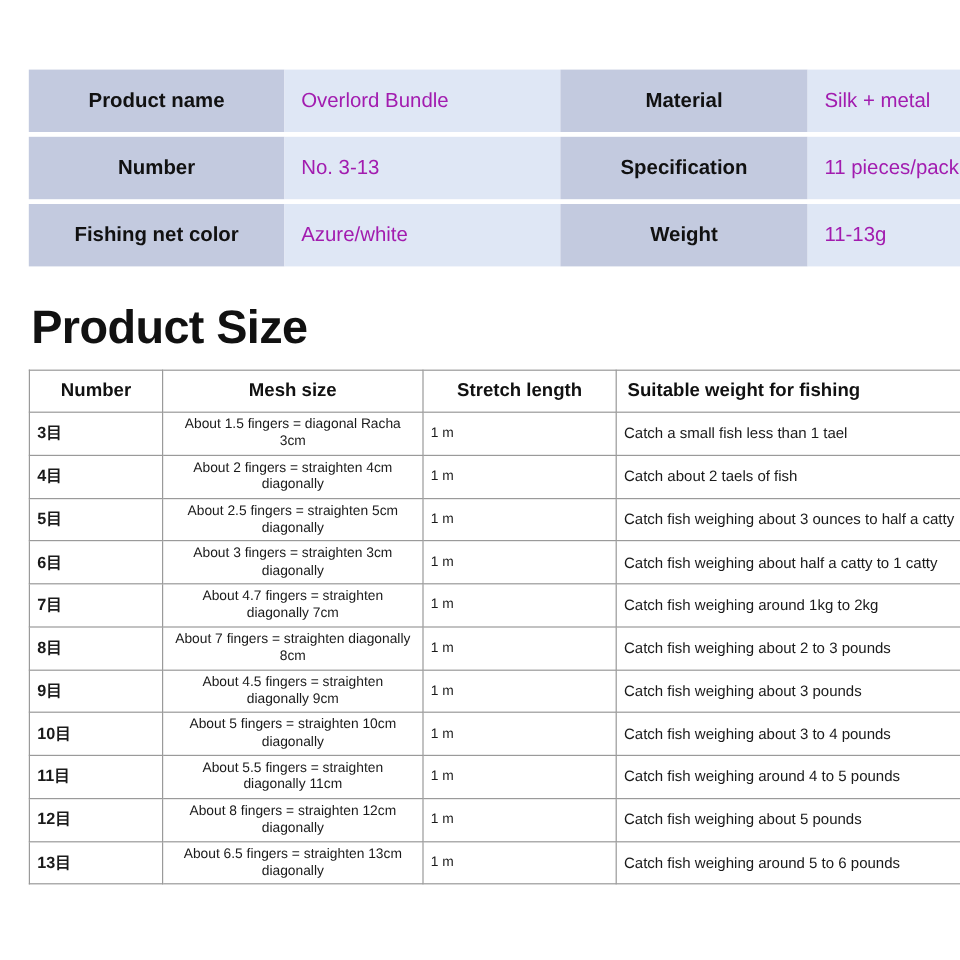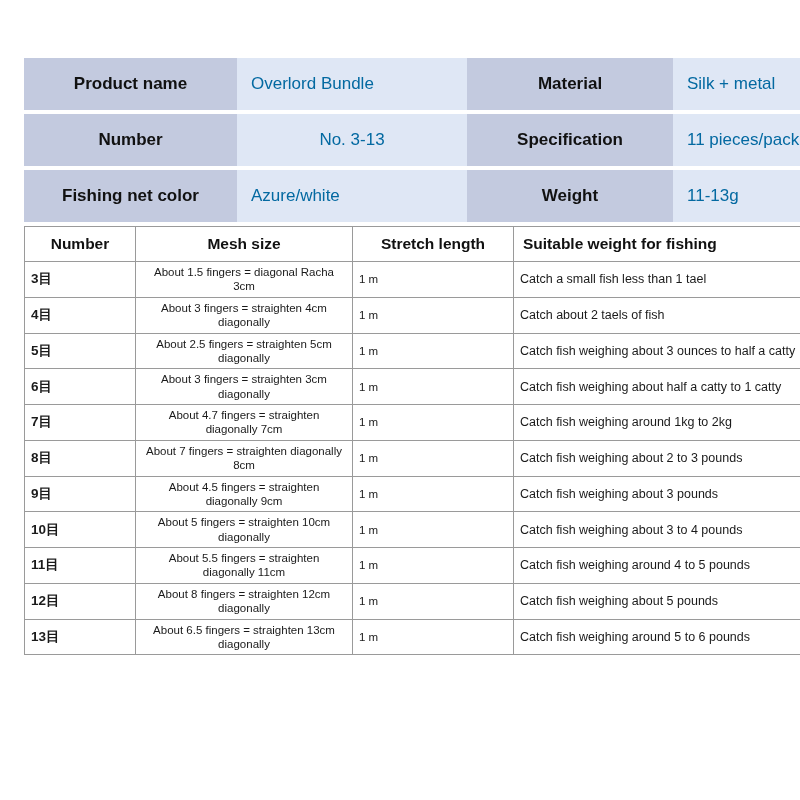--- a/index.html
+++ b/index.html
@@ -39,25 +39,25 @@
   }
   .spec-label {
     background: #c3cadf;
     font-weight: bold;
     text-align: center;
     color: #111111;
   }
   .spec-value {
     background: #dfe7f5;
     text-align: left;
-    color: #0369a1;
+    color: #a21caf;
     margin-left: 34px;
   }
   .spec-value.center {
-    text-align: center;
+    text-align: left;
   }
   .col-a { width: 185px; margin-top: 26px; }
   .col-b { width: 202px; }
   .col-c { width: 178px; }
   .col-d { width: 179px; }
 
   
   .section-title {
     margin: 26px 0 12px 2px;
     font-size: 39px;
@@ -121,40 +121,41 @@
       </tr>
       <tr>
         <td class="spec-label col-a">Fishing net color</td>
         <td class="spec-value col-b">Azure/white</td>
         <td class="spec-label col-c">Weight</td>
         <td class="spec-value col-d">11-13g</td>
       </tr>
     </tbody>
   </table>
 
+  <div class="section-title">Product Size</div>
 
   <table class="size-table">
     <thead>
       <tr>
         <th class="h-num c-num">Number</th>
         <th class="h-mesh c-mesh">Mesh size</th>
         <th class="h-stretch c-stretch">Stretch length</th>
         <th class="h-weight c-weight">Suitable weight for fishing</th>
       </tr>
     </thead>
     <tbody>
       <tr>
         <td class="c-num">3目</td>
         <td class="c-mesh">About 1.5 fingers = diagonal Racha 3cm</td>
         <td class="c-stretch">1 m</td>
         <td class="c-weight">Catch a small fish less than 1 tael</td>
       </tr>
       <tr>
         <td class="c-num">4目</td>
-        <td class="c-mesh">About 3 fingers = straighten 4cm diagonally</td>
+        <td class="c-mesh">About 2 fingers = straighten 4cm diagonally</td>
         <td class="c-stretch">1 m</td>
         <td class="c-weight">Catch about 2 taels of fish</td>
       </tr>
       <tr>
         <td class="c-num">5目</td>
         <td class="c-mesh">About 2.5 fingers = straighten 5cm diagonally</td>
         <td class="c-stretch">1 m</td>
         <td class="c-weight">Catch fish weighing about 3 ounces to half a catty</td>
       </tr>
       <tr>

